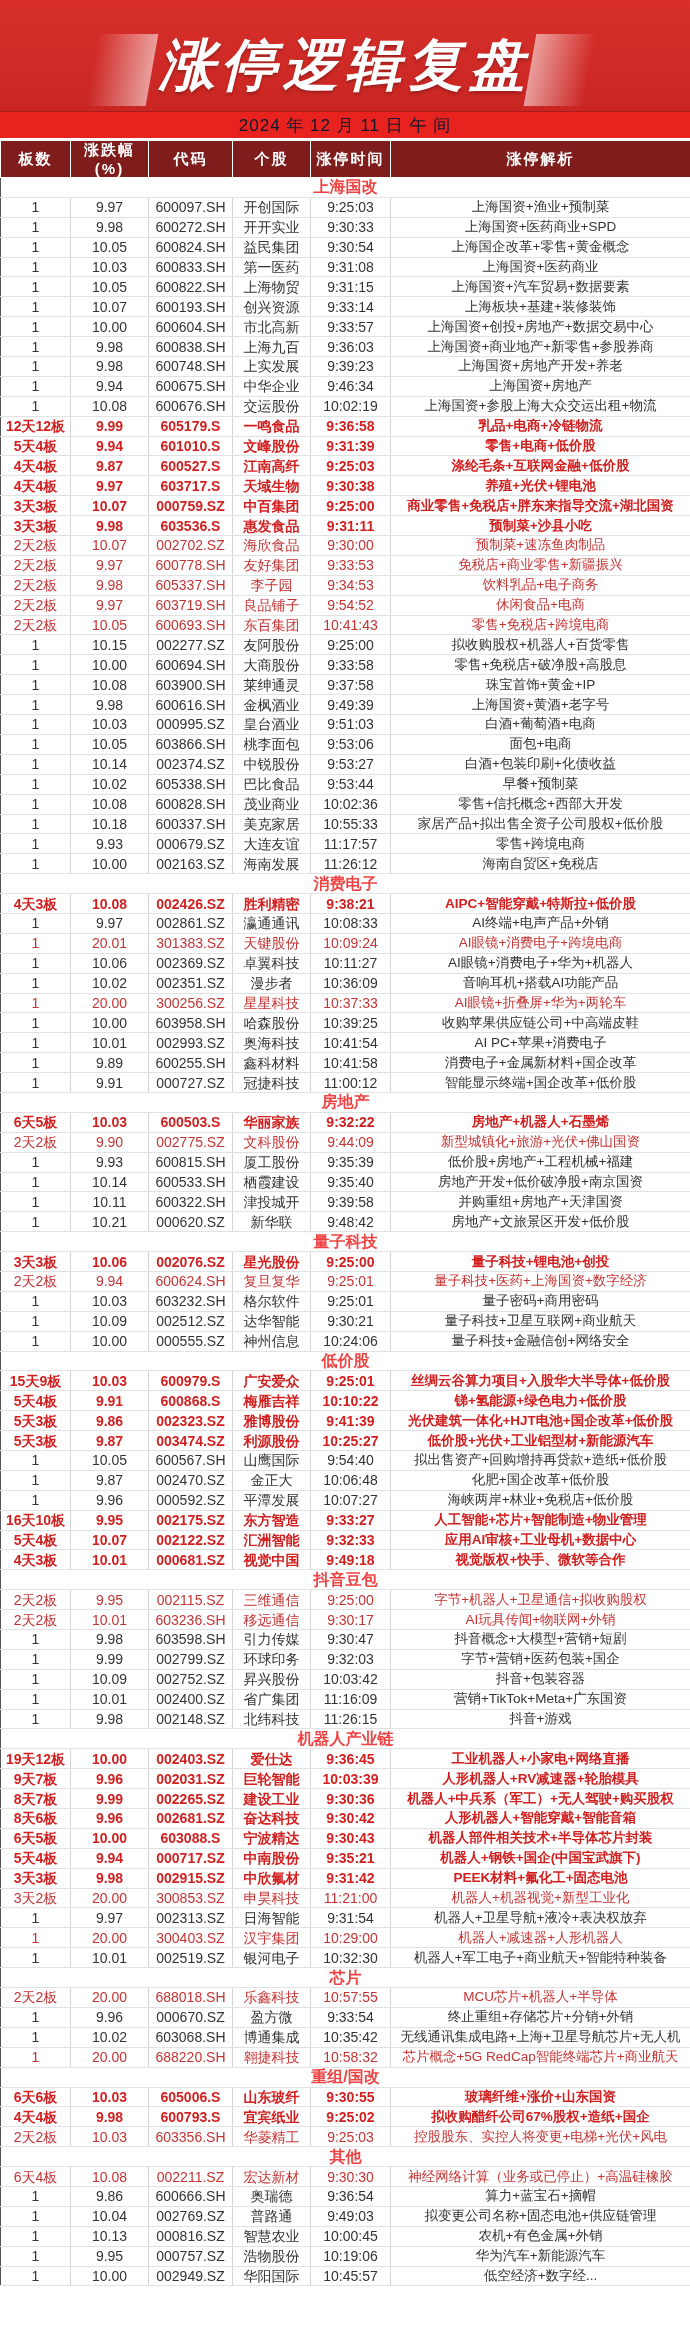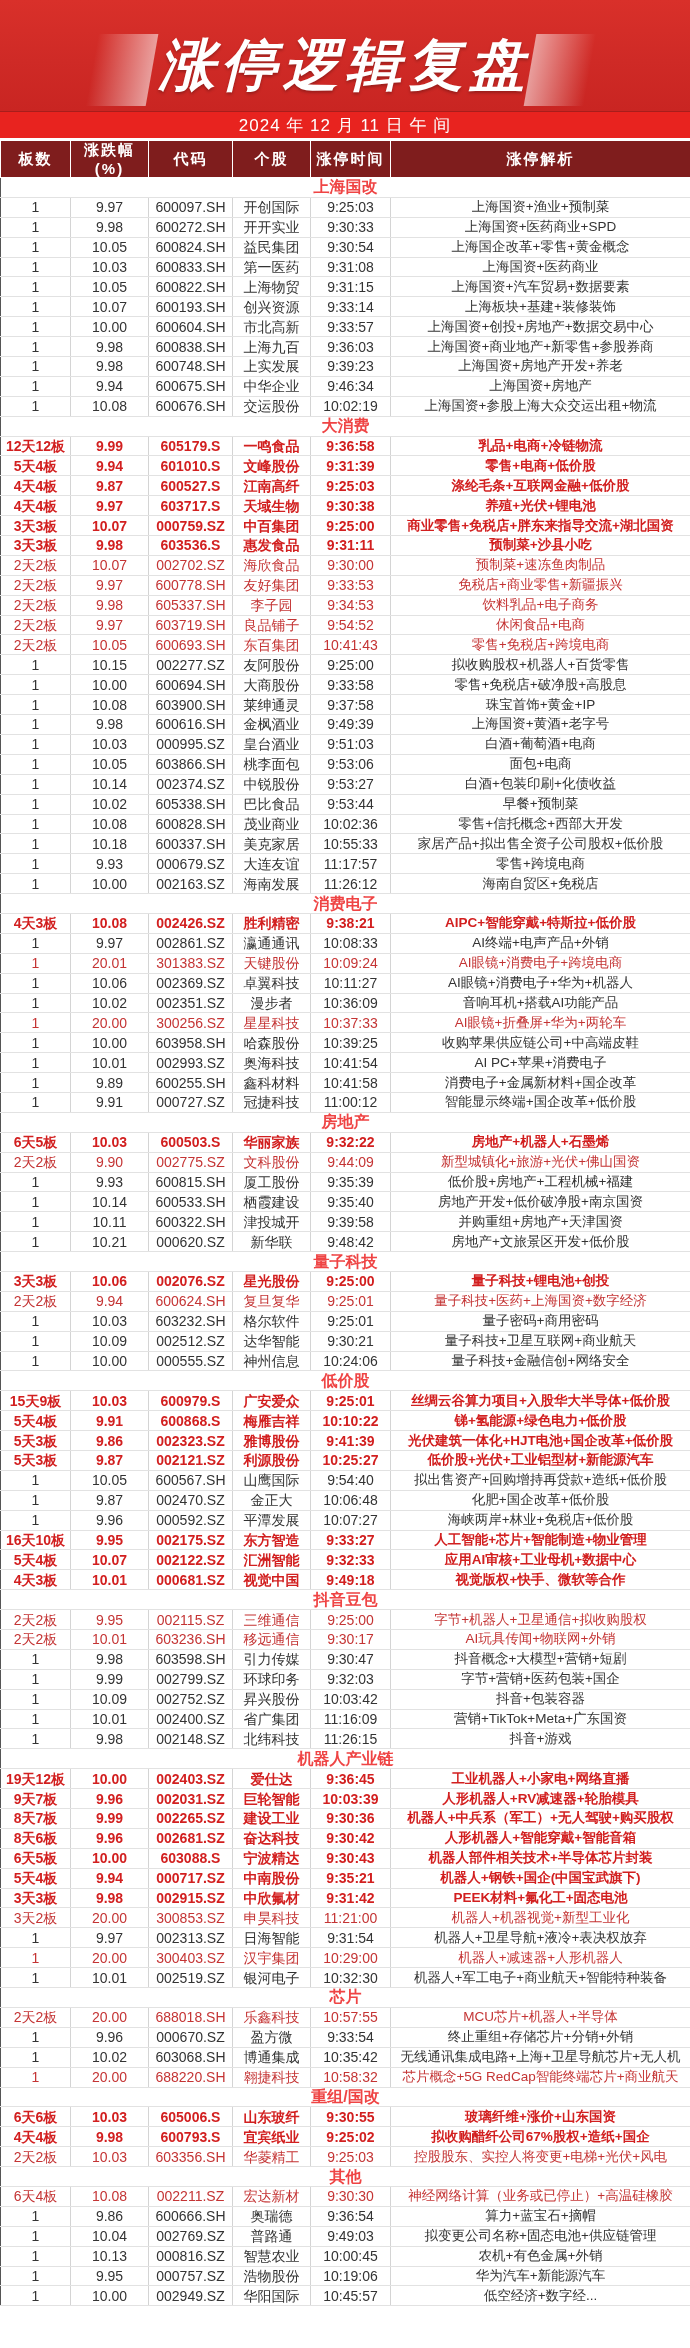--- a/index.html
+++ b/index.html
@@ -16,21 +16,21 @@
     transform: skewX(-10deg);
   }
   .banner .shine-l { left: 92px; }
   .banner .shine-r { left: 530px; background: linear-gradient(90deg, rgba(255,255,255,0.55) 0%, rgba(255,255,255,0) 100%); }
   .banner .title {
     position: absolute; left: 0; right: 0; top: 28px; text-align: center;
     font-family: "DejaVu Sans", sans-serif; font-weight: bold; font-size: 56px; letter-spacing: 6px;
     color: #ffffff; font-style: italic; text-shadow: 0 2px 3px rgba(0,0,0,0.25);
   }
   .datebar {
-    height: 28px; background: #e8231f; color: #ffffff; text-align: center;
+    height: 28px; background: #e8231f; color: #0f172a; text-align: center;
     font-size: 17px; line-height: 28px; letter-spacing: 1px;
     border-bottom: 2px solid #fff;
   }
   table { width: 690px; border-collapse: collapse; table-layout: fixed; }
   col.c1 { width: 70px; } col.c2 { width: 78px; } col.c3 { width: 84px; }
   col.c4 { width: 78px; } col.c5 { width: 80px; } col.c6 { width: 300px; }
   thead th {
     background: #7f1d1d; color: #fff; font-weight: bold; font-size: 15px;
     height: 22px; border: 1px solid #ffffff; letter-spacing: 2px; text-align: center;
   }
@@ -164,23 +164,20 @@
         <td class="analysis">上海国资+房地产</td>
       </tr>
       <tr class="norm">
         <td>1</td>
         <td>10.08</td>
         <td>600676.SH</td>
         <td>交运股份</td>
         <td>10:02:19</td>
         <td class="analysis">上海国资+参股上海大众交运出租+物流</td>
       </tr>
-      <tr class="section">
-        <td colspan="6">大消费</td>
-      </tr>
       <tr class="hot">
         <td>12天12板</td>
         <td>9.99</td>
         <td>605179.S</td>
         <td>一鸣食品</td>
         <td>9:36:58</td>
         <td class="analysis">乳品+电商+冷链物流</td>
       </tr>
       <tr class="hot">
         <td>5天4板</td>
@@ -558,21 +555,21 @@
         <td>5天3板</td>
         <td>9.86</td>
         <td>002323.SZ</td>
         <td>雅博股份</td>
         <td>9:41:39</td>
         <td class="analysis">光伏建筑一体化+HJT电池+国企改革+低价股</td>
       </tr>
       <tr class="hot">
         <td>5天3板</td>
         <td>9.87</td>
-        <td>002121.SZ</td>
+        <td>003474.SZ</td>
         <td>利源股份</td>
         <td>10:25:27</td>
         <td class="analysis">低价股+光伏+工业铝型材+新能源汽车</td>
       </tr>
       <tr class="norm">
         <td>1</td>
         <td>10.05</td>
         <td>600567.SH</td>
         <td>山鹰国际</td>
         <td>9:54:40</td>

